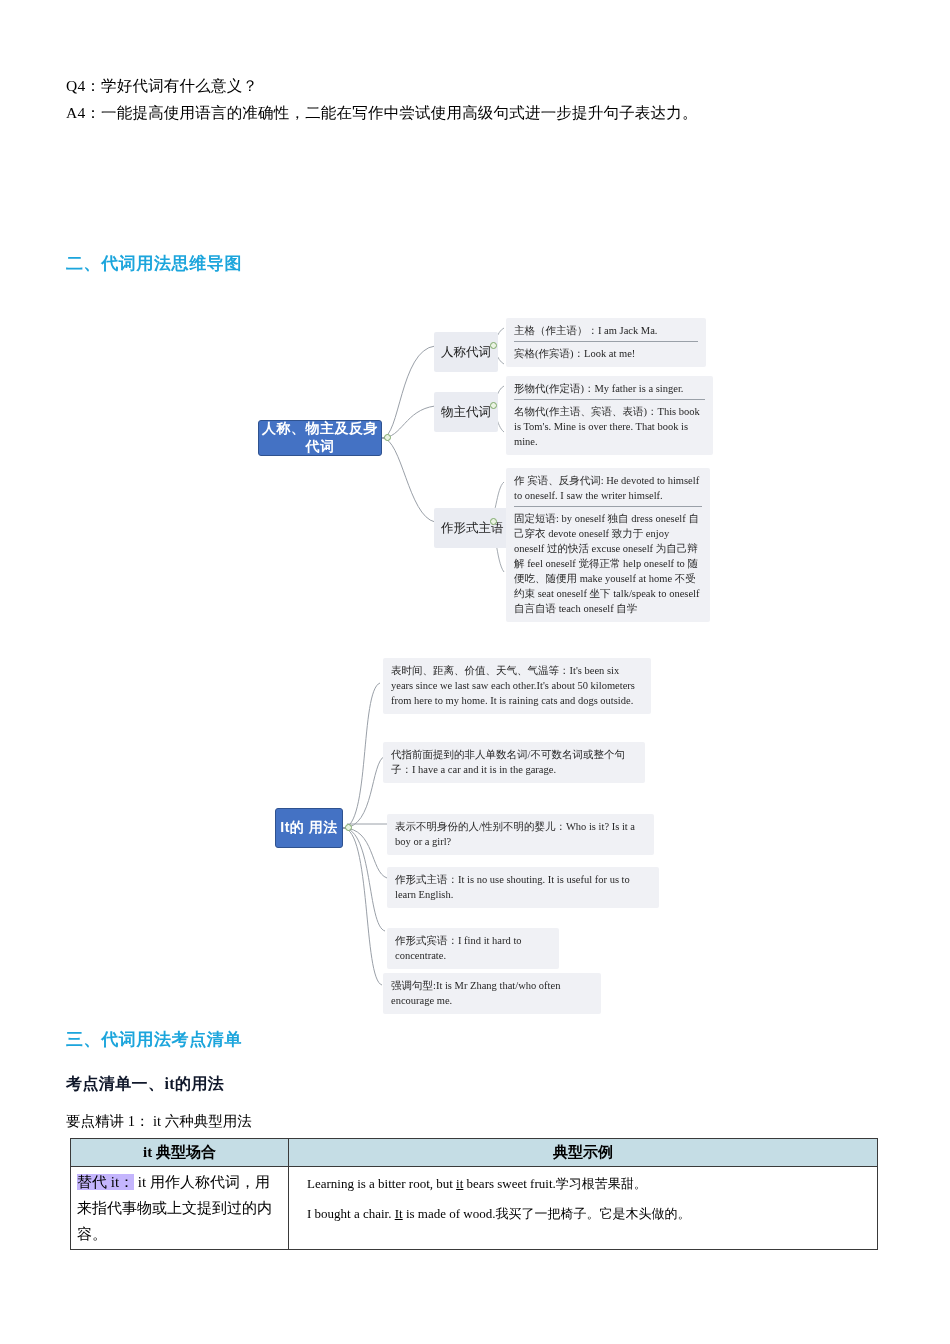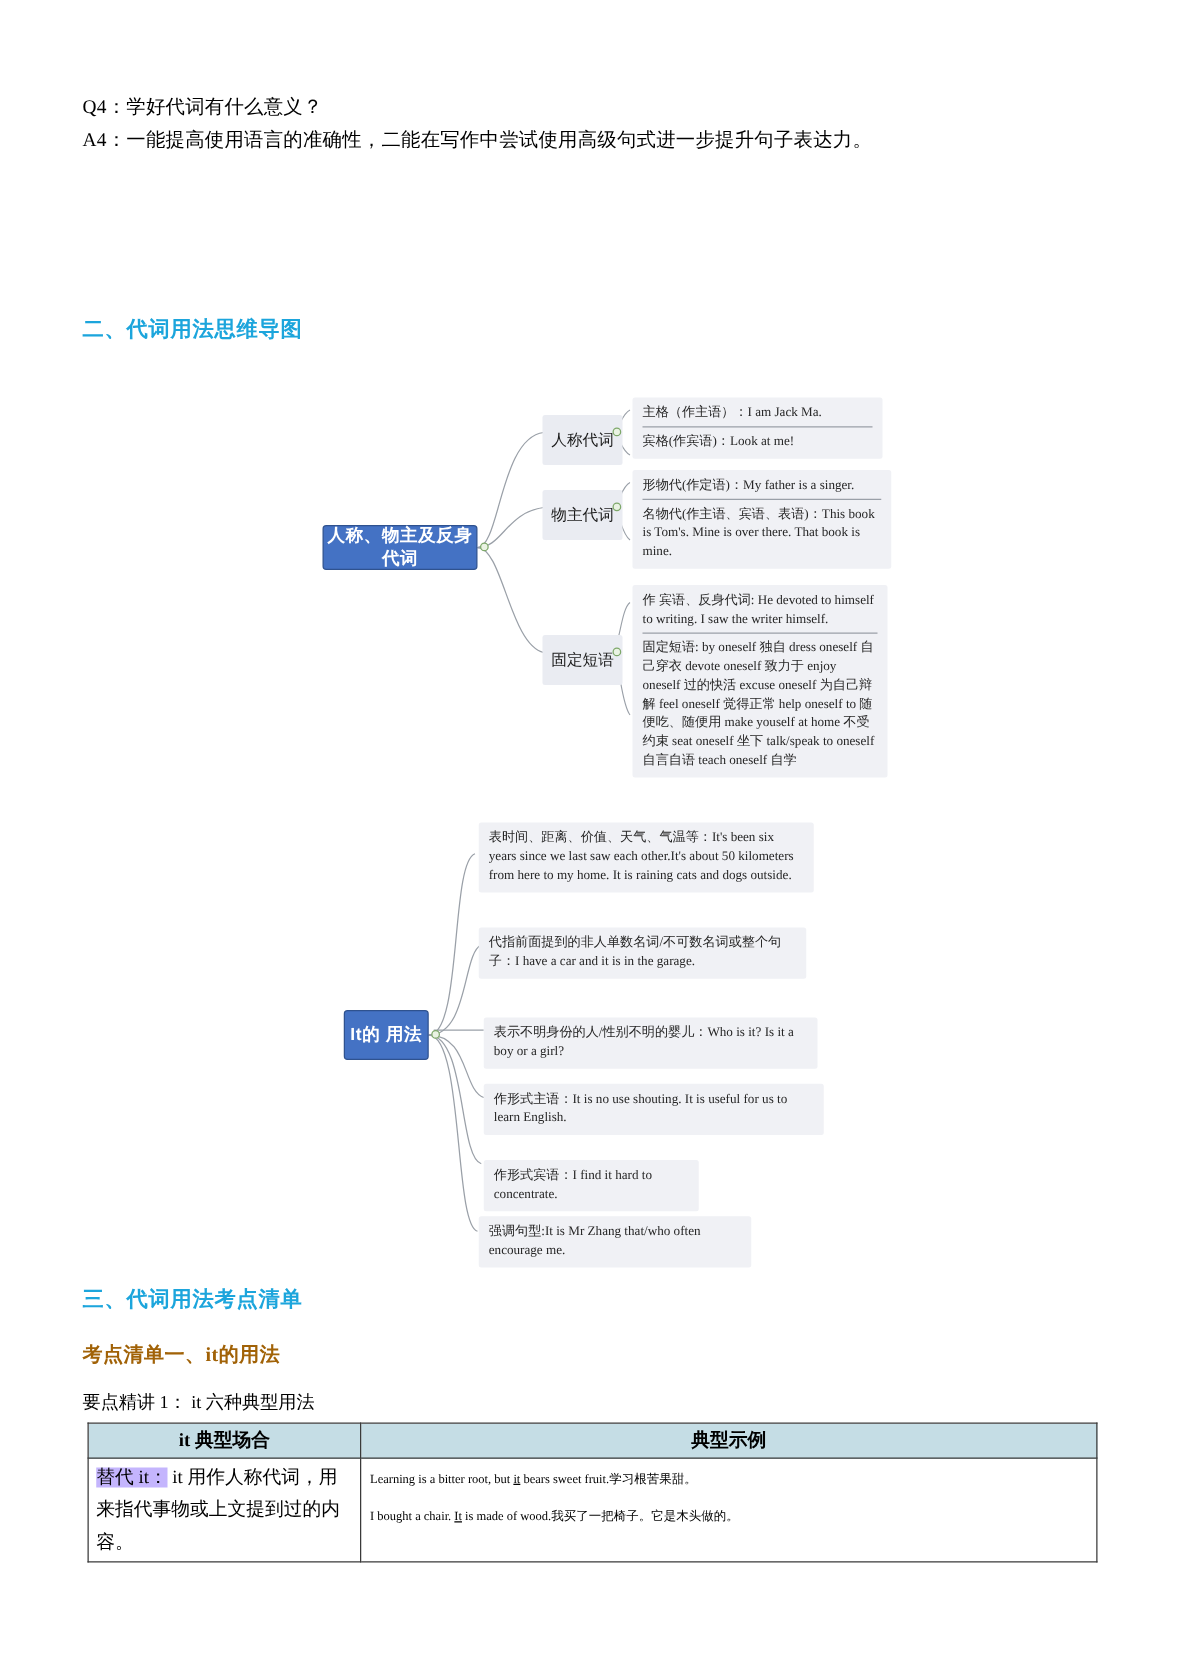--- a/index.html
+++ b/index.html
@@ -42,21 +42,21 @@
     font-weight:bold;
     color:#1CA5DC;
     font-size:17px;
     letter-spacing:0.6px;
     white-space:nowrap;
   }
   .h-sub{
     position:absolute;
     font-family:"Liberation Sans","DejaVu Sans",sans-serif;
     font-weight:bold;
-    color:#a16207;
+    color:#0f172a;
     font-size:16px;
     letter-spacing:0.4px;
     white-space:nowrap;
   }
   .h-sub .it-serif{
     font-family:"Liberation Serif","DejaVu Serif",serif;
     font-style:normal;
   }
   .plain-line{
     position:absolute;
@@ -153,23 +153,23 @@
     font-size:15px;
     padding:4px 6px;
     vertical-align:middle;
   }
   .kp-table td.c1{
     font-size:15px;
     line-height:26px;
     width:205px;
   }
   .kp-table td.c2{
-    font-size:10px;
+    font-size:13px;
     line-height:30px;
-    padding-left:7px;
+    padding-left:18px;
   }
   .hl{ background:#c4b5fd; }
   .u{ text-decoration:underline; }
 </style>
 </head>
 <body>
 
 <div class="page">
 
   <div class="qa-block">
@@ -208,24 +208,24 @@
     </div>
 
     <div class="node-branch" style="left:184px; top:82px; height:26px;">物主代词</div>
     <div class="dot" style="left:240px; top:92px;"></div>
     <div class="leaf-group" style="left:256px; top:66px; width:207px;">
       <div class="leaf-row">形物代(作定语)：My father is a singer.</div>
       <div class="leaf-divider"></div>
       <div class="leaf-row">名物代(作主语、宾语、表语)：This book is Tom's. Mine is over there. That book  is mine.</div>
     </div>
 
-    <div class="node-branch" style="left:184px; top:198px; height:26px;">固定短语</div>
+    <div class="node-branch" style="left:184px; top:198px; height:26px;">作形式主语</div>
     <div class="dot" style="left:240px; top:208px;"></div>
     <div class="leaf-group" style="left:256px; top:158px; width:204px;">
-      <div class="leaf-row">作 宾语、反身代词: He devoted to himself to writing. I saw the writer himself.</div>
+      <div class="leaf-row">作 宾语、反身代词: He devoted to himself to oneself. I saw the writer himself.</div>
       <div class="leaf-divider"></div>
       <div class="leaf-row">固定短语: by oneself 独自 dress oneself 自己穿衣 devote oneself 致力于 enjoy oneself 过的快活 excuse oneself 为自己辩解  feel oneself 觉得正常  help oneself to 随便吃、随便用 make youself at home 不受约束 seat oneself 坐下 talk/speak to oneself 自言自语 teach oneself 自学</div>
     </div>
   </div>
 
   <div class="mindmap" style="left:275px; top:650px; width:420px; height:360px;">
 
     <svg class="mm-svg" width="420" height="360">
       <path d="M68,178 C95,178 85,40 105,33" fill="none" stroke="#9aa0a8" stroke-width="1"></path>
       <path d="M68,178 C100,178 95,112 110,106" fill="none" stroke="#9aa0a8" stroke-width="1"></path>

